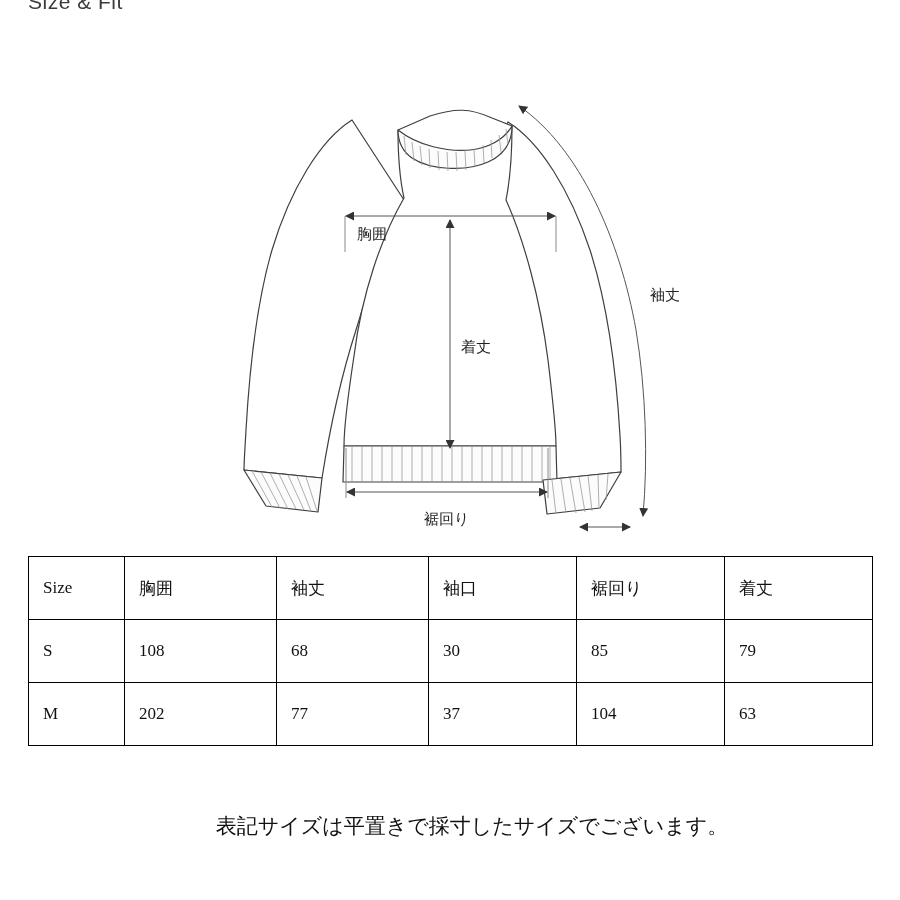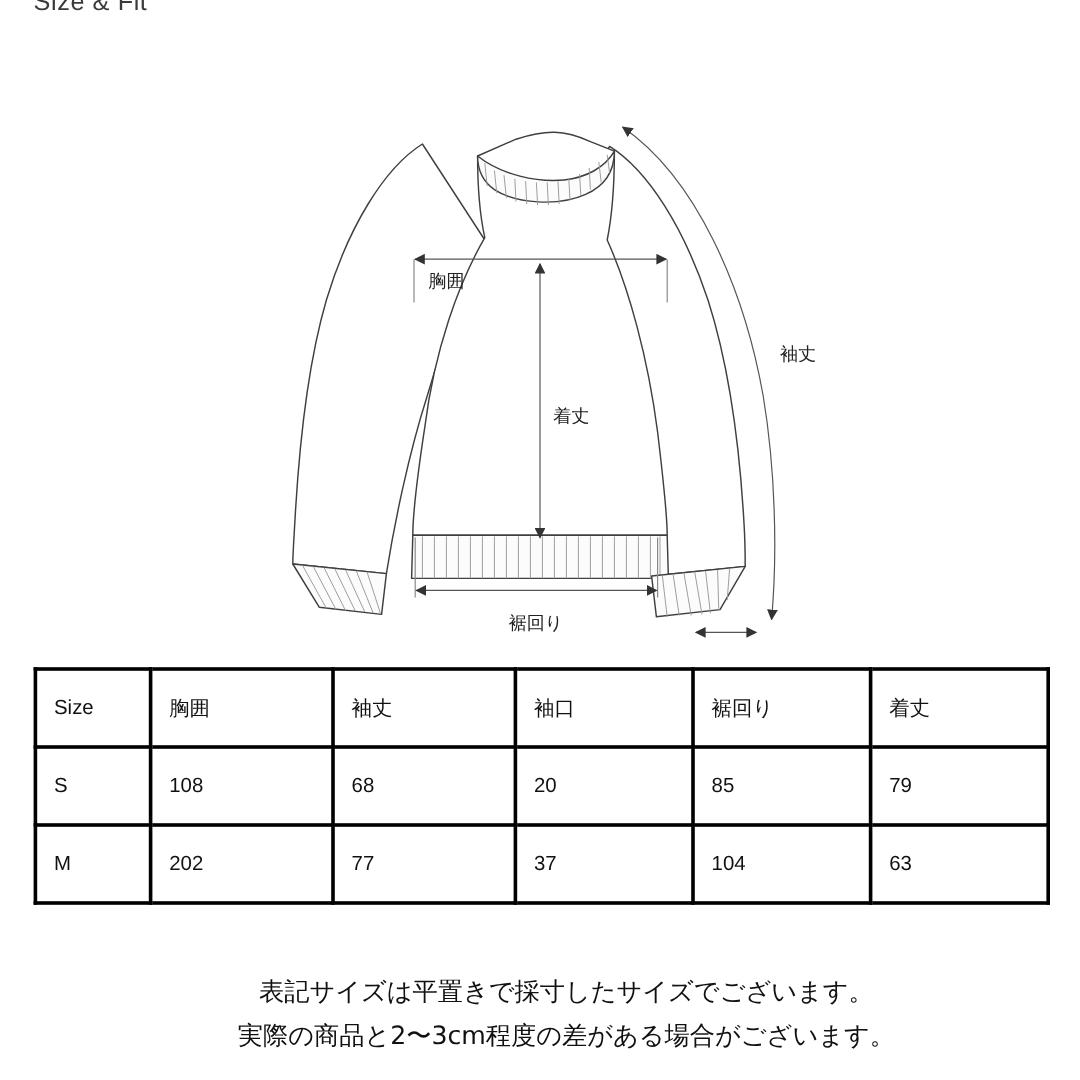--- a/index.html
+++ b/index.html
@@ -49,27 +49,27 @@
   
   .size-table {
     position: absolute;
     top: 556px;
     left: 28px;
     width: 844px;
     border-collapse: collapse;
     table-layout: fixed;
   }
   .size-table th, .size-table td {
-    border: 3px solid #000000;
+    border: 1px solid #000000;
     height: 62px;
     padding: 0 0 0 14px;
     text-align: left;
     font-weight: normal;
     font-size: 17px;
-    font-family: Liberation Sans, sans-serif;
+    font-family: Liberation Serif, serif;
     color: #111;
     vertical-align: middle;
   }
   .size-table col.c0 { width: 96px; }
   .size-table col.c1 { width: 152px; }
   .size-table col.c2 { width: 152px; }
   .size-table col.c3 { width: 148px; }
   .size-table col.c4 { width: 148px; }
   .size-table col.c5 { width: 148px; }
 
@@ -234,33 +234,32 @@
         <th>袖口</th>
         <th>裾回り</th>
         <th>着丈</th>
       </tr>
     </thead>
     <tbody>
       <tr>
         <td>S</td>
         <td>108</td>
         <td>68</td>
-        <td>20</td>
+        <td>30</td>
         <td>85</td>
         <td>79</td>
       </tr>
       <tr>
         <td>M</td>
         <td>202</td>
         <td>77</td>
         <td>37</td>
         <td>104</td>
         <td>63</td>
       </tr>
     </tbody>
   </table>
 
   <div class="notes">
     <div>表記サイズは平置きで採寸したサイズでございます。</div>
-    <div>実際の商品と2〜3cm程度の差がある場合がございます。</div>
   </div>
 
 </div>
 
 </body></html>

